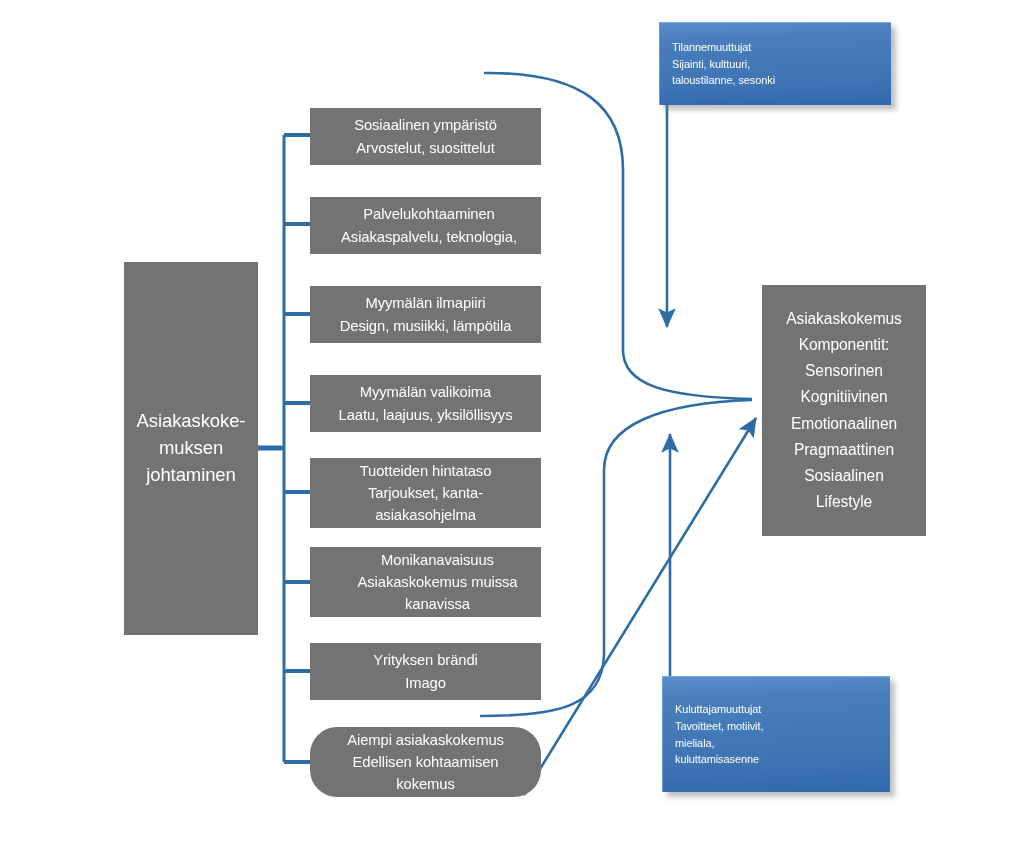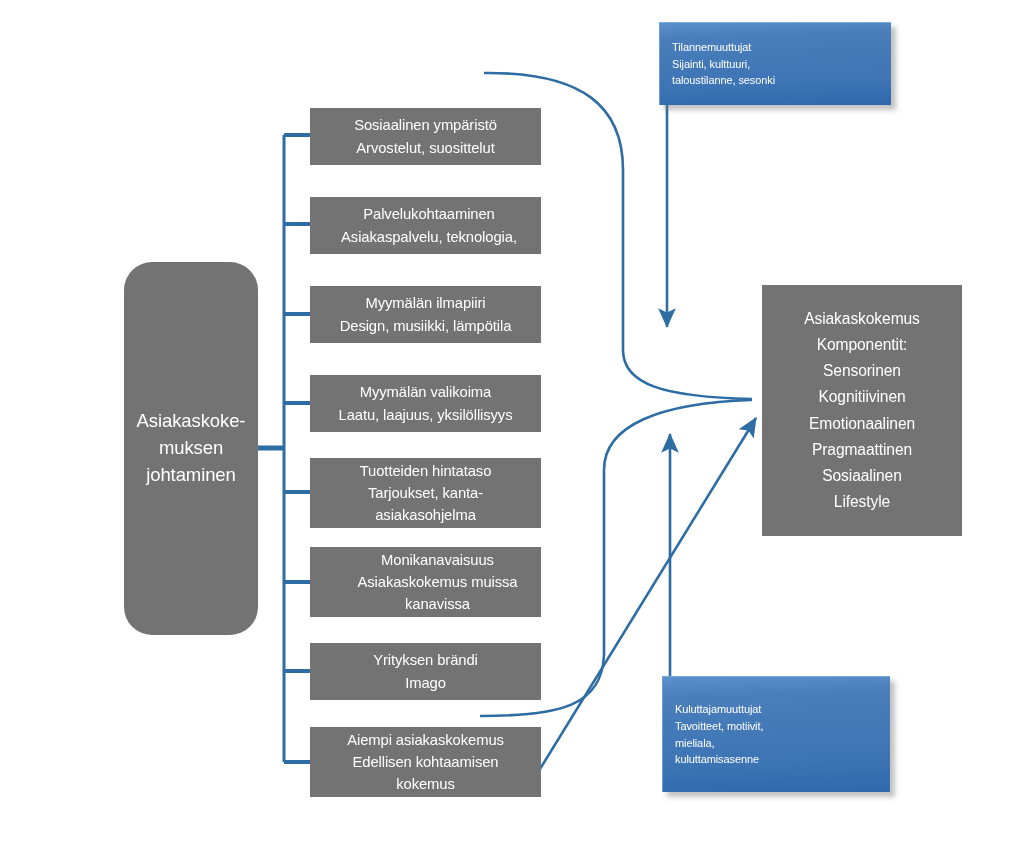--- a/index.html
+++ b/index.html
@@ -37,36 +37,35 @@
   }
 
   
   #node-root {
     left: 124px;
     top: 262px;
     width: 134px;
     height: 373px;
     font-size: 18.5px;
     line-height: 1.45;
-    border-radius: 28px;
   }
 
   
   .factor {
     left: 310px;
     width: 231px;
     font-size: 14.8px;
     line-height: 1.5;
   }
 
   
   #node-outcome {
     left: 762px;
     top: 285px;
-    width: 200px;
+    width: 164px;
     height: 251px;
     font-size: 15.6px;
     line-height: 1.68;
   }
 
   
   .moderator {
     background: linear-gradient(178deg, #5b90cc 0%, #4a7ebb 18%, #3d74b4 72%, #2f69ad 100%);
     border-top: 1px solid #7aa9dc;
     border-left: 1px solid #6b9ed6;
@@ -171,21 +170,21 @@
     <span class="ln">Monikanavaisuus</span>
     <span class="ln">Asiakaskokemus muissa</span>
     <span class="ln">kanavissa</span>
   </div>
 
   <div class="node factor" id="factor-6" style="top:643px;height:57px;">
     <span class="ln">Yrityksen brändi</span>
     <span class="ln">Imago</span>
   </div>
 
-  <div class="node factor" id="factor-7" style="top:727px;height:70px;">
+  <div class="node factor" id="factor-7" style="top:727px;height:70px;border-radius:27px;">
     <span class="ln">Aiempi asiakaskokemus</span>
     <span class="ln">Edellisen kohtaamisen</span>
     <span class="ln">kokemus</span>
   </div>
 
   <div class="node" id="node-outcome">
     <span class="ln">Asiakaskokemus</span>
     <span class="ln">Komponentit:</span>
     <span class="ln">Sensorinen</span>
     <span class="ln">Kognitiivinen</span>

